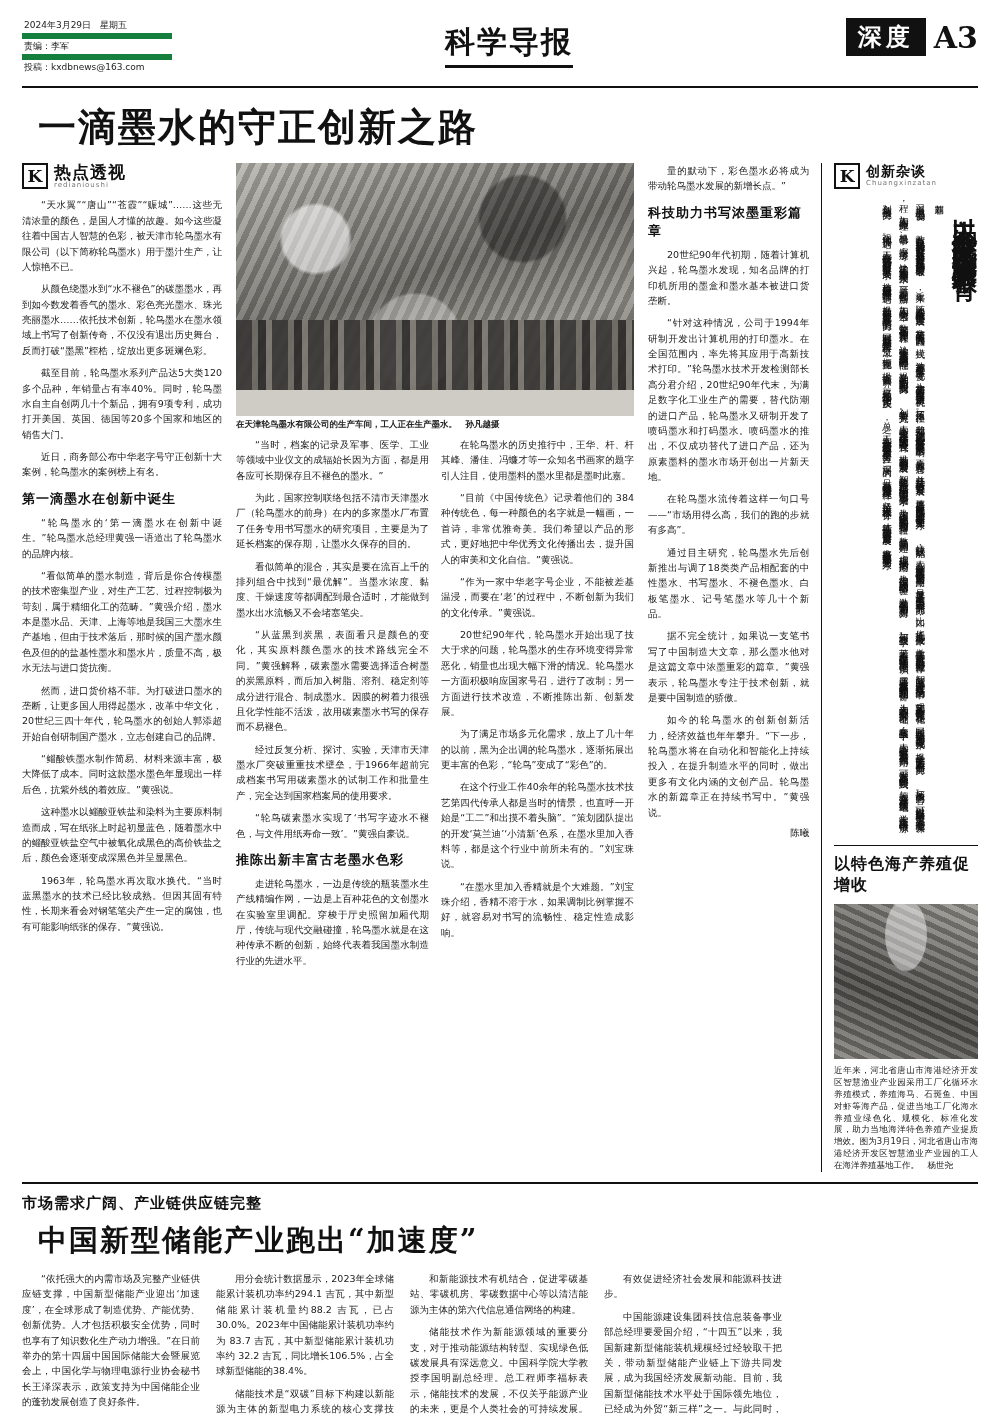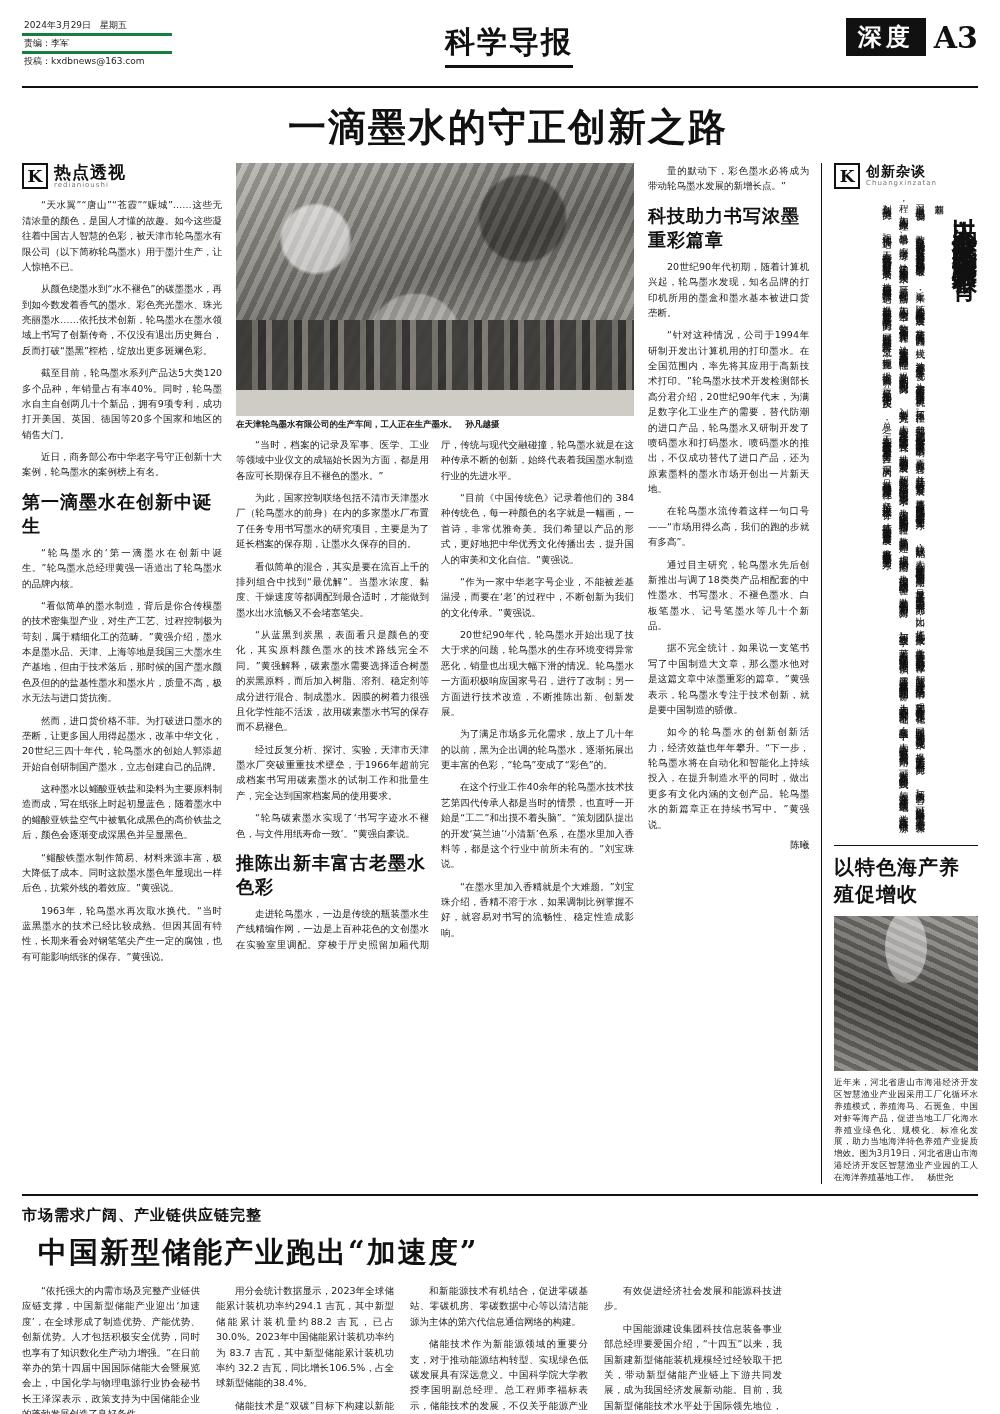--- a/index.html
+++ b/index.html
@@ -9,40 +9,40 @@
     background:#ffffff;
     font-family:"DejaVu Sans","Liberation Sans",sans-serif;
     color:#111;
     position:relative;
   }
   .page { width:1000px; height:1414px; padding:18px 22px 10px 22px; position:relative; }
 
   
   .masthead { display:flex; align-items:flex-start; justify-content:space-between; height:64px; }
   .mh-left { font-size:9px; line-height:1.45; color:#222; }
-  .mh-left div { border-bottom:3px solid #15803d; padding:1px 4px 1px 2px; width:150px; }
+  .mh-left div { border-bottom:6px solid #15803d; padding:1px 4px 1px 2px; width:150px; }
   .mh-left div:last-child { border-bottom:none; }
   .mh-center { flex:1; text-align:center; padding-top:4px; }
   .mh-logo {
     font-family:"DejaVu Serif","Liberation Serif",serif;
     font-weight:bold; font-size:30px; letter-spacing:2px; color:#111;
     display:inline-block; position:relative;
   }
   .mh-logo::after{ content:""; display:block; height:3px; background:#111; margin-top:2px; }
   .mh-right { display:flex; align-items:center; gap:8px;text-align:right; }
   .dept-badge {
     background:#111; color:#fff; font-family:"DejaVu Serif","Liberation Serif",serif;
     font-size:24px; font-weight:bold; padding:3px 12px; letter-spacing:4px;
   }
   .page-num { font-family:"DejaVu Serif","Liberation Serif",serif; font-size:30px; font-weight:bold; }
 
   .rule-thick { height:2px; background:#111; margin:4px 0 0 0; }
 
   
-  .headline-row { display:flex; align-items:flex-start; justify-content:center; margin-top:14px; }
+  .headline-row { display:flex; align-items:flex-start; justify-content:flex-start; margin-top:14px; }
   .headline {
     font-family:"DejaVu Serif","Liberation Serif",serif;
     font-weight:bold; font-size:38px; letter-spacing:2px; color:#111;
     padding-left:16px;
   }
 
   
   .top-zone { display:flex; gap:14px; margin-top:10px; }
   .col-a { width:205px; }
   .col-b { width:408px; }
@@ -57,21 +57,21 @@
   .k-sub { font-size:7px; color:#777; letter-spacing:1px; }
   .kick-stack { display:flex; flex-direction:column; line-height:1.1; }
 
   p.body {
     font-size:9.5px; line-height:1.62; text-align:justify; margin:0 0 7px 0;
     text-indent:2em; color:#1a1a1a;
     font-family:"DejaVu Sans","Liberation Sans",sans-serif;
   }
   h3.sub {
     font-family:"DejaVu Serif","Liberation Serif",serif;
-    font-size:18px; font-weight:bold; margin:10px 0 7px 0; letter-spacing:1px;
+    font-size:13px; font-weight:bold; margin:10px 0 7px 0; letter-spacing:1px;
   }
   .byline { text-align:right; font-size:9.5px; margin-top:4px; }
 
   
   .photo-wrap { margin-bottom:6px;font-weight:bold; }
   .photo {
     width:100%; height:253px; position:relative; overflow:hidden;
     background:#8e8d88;
   }
   .cap { font-size:8.5px; line-height:1.4; margin-top:3px; color:#222; text-align:justify; }
@@ -103,21 +103,21 @@
   .mid-kicker { font-family:"DejaVu Serif","Liberation Serif",serif; font-size:15px; font-weight:bold; letter-spacing:1px; }
   .mid-head {
     font-family:"DejaVu Serif","Liberation Serif",serif;
     font-size:29px; font-weight:bold; letter-spacing:2px; margin:8px 0 10px 16px;
   }
   .mid-cols { display:flex; gap:16px; }
   .mid-cols .c { width:196px; }
 
   
   .rblock { width:215px; }
-  .rhead { font-family:"DejaVu Serif","Liberation Serif",serif; font-size:20px; font-weight:bold; letter-spacing:1px; }
+  .rhead { font-family:"DejaVu Serif","Liberation Serif",serif; font-size:16px; font-weight:bold; letter-spacing:1px; }
   .rphoto { width:100%; height:155px; background:#6f6f6a; position:relative; overflow:hidden; margin:8px 0 6px 0;}
 
   
   .tex1{
     background:
       radial-gradient(circle at 20% 30%, rgba(255,255,255,.55) 0 9%, transparent 10%),
       radial-gradient(circle at 72% 22%, rgba(0,0,0,.35) 0 12%, transparent 13%),
       radial-gradient(circle at 45% 70%, rgba(255,255,255,.3) 0 16%, transparent 17%),
       repeating-linear-gradient(115deg, rgba(0,0,0,.18) 0 6px, rgba(255,255,255,.10) 6px 12px),
       linear-gradient(160deg,#b9b7b0 0%, #6d6b66 45%, #97958e 70%, #55534f 100%);
@@ -174,22 +174,22 @@
         </div>
       </div>
       <p class="body">“天水翼”“唐山”“苍霞”“赈城”……这些无清浓量的颜色，是国人才懂的故趣。如今这些凝往着中国古人智慧的色彩，被天津市轮鸟墨水有限公司（以下简称轮鸟墨水）用于墨汁生产，让人惊艳不已。</p>
       <p class="body">从颜色绕墨水到“水不褪色”的碳墨墨水，再到如今数发着香气的墨水、彩色亮光墨水、珠光亮丽墨水……依托技术创新，轮鸟墨水在墨水领域上书写了创新传奇，不仅没有退出历史舞台，反而打破“墨黑”桎梏，绽放出更多斑斓色彩。</p>
       <p class="body">截至目前，轮鸟墨水系列产品达5大类120多个品种，年销量占有率40%。同时，轮鸟墨水自主自创两几十个新品，拥有9项专利，成功打开美国、英国、德国等20多个国家和地区的销售大门。</p>
       <p class="body">近日，商务部公布中华老字号守正创新十大案例，轮鸟墨水的案例榜上有名。</p>
       <h3 class="sub">第一滴墨水在创新中诞生</h3>
       <p class="body">“轮鸟墨水的‘第一滴墨水在创新中诞生。”轮鸟墨水总经理黄强一语道出了轮鸟墨水的品牌内核。</p>
       <p class="body">“看似简单的墨水制造，背后是你合传模墨的技术密集型产业，对生产工艺、过程控制极为苛刻，属于精细化工的范畴。”黄强介绍，墨水本是墨水品、天津、上海等地是我国三大墨水生产基地，但由于技术落后，那时候的国产墨水颜色及但的的盐基性墨水和墨水片，质量不高，极水无法与进口货抗衡。</p>
       <p class="body">然而，进口货价格不菲。为打破进口墨水的垄断，让更多国人用得起墨水，改革中华文化，20世纪三四十年代，轮鸟墨水的创始人郭添超开始自创研制国产墨水，立志创建自己的品牌。</p>
+      <p class="body">“鲻酸铁墨水制作简易、材料来源丰富，极大降低了成本。同时这款墨水墨色年显现出一样后色，抗紫外线的着效应。”黄强说。</p>
       <p class="body">这种墨水以鲻酸亚铁盐和染料为主要原料制造而成，写在纸张上时起初显蓝色，随着墨水中的鲻酸亚铁盐空气中被氧化成黑色的高价铁盐之后，颜色会逐渐变成深黑色并呈显黑色。</p>
-      <p class="body">“鲻酸铁墨水制作简易、材料来源丰富，极大降低了成本。同时这款墨水墨色年显现出一样后色，抗紫外线的着效应。”黄强说。</p>
       <p class="body">1963年，轮鸟墨水再次取水换代。“当时蓝黑墨水的技术已经比较成熟。但因其固有特性，长期来看会对钢笔笔尖产生一定的腐蚀，也有可能影响纸张的保存。”黄强说。</p>
     </div>
 
     <div class="col-b">
       <div class="photo-wrap">
         <div class="photo tex1">
           <div class="jars"></div>
           <div class="bench"></div>
         </div>
         <div class="cap">在天津轮鸟墨水有限公司的生产车间，工人正在生产墨水。　孙凡越摄</div>
@@ -197,20 +197,21 @@
 
       <div class="twocol">
         <p class="body">“当时，档案的记录及军事、医学、工业等领域中业仪文的成辐始长因为方面，都是用各应可长期保存且不褪色的墨水。”</p>
         <p class="body">为此，国家控制联络包括不清市天津墨水厂（轮鸟墨水的前身）在内的多家墨水厂布置了任务专用书写墨水的研究项目，主要是为了延长档案的保存期，让墨水久保存的目的。</p>
         <p class="body">看似简单的混合，其实是要在流百上千的排列组合中找到“最优解”。当墨水浓度、黏度、干燥速度等都调配到最合适时，才能做到墨水出水流畅又不会堵塞笔尖。</p>
         <p class="body">“从蓝黑到炭黑，表面看只是颜色的变化，其实原料颜色墨水的技术路线完全不同。”黄强解释，碳素墨水需要选择适合树墨的炭黑原料，而后加入树脂、溶剂、稳定剂等成分进行混合、制成墨水。因膜的树着力很强且化学性能不活泼，故用碳素墨水书写的保存而不易褪色。</p>
         <p class="body">经过反复分析、探讨、实验，天津市天津墨水厂突破重重技术壁垒，于1966年超前完成档案书写用碳素墨水的试制工作和批量生产，完全达到国家档案局的使用要求。</p>
         <p class="body">“轮鸟碳素墨水实现了‘书写字迹水不褪色，与文件用纸寿命一致’。”黄强自豪说。</p>
         <h3 class="sub">推陈出新丰富古老墨水色彩</h3>
         <p class="body">走进轮鸟墨水，一边是传统的瓶装墨水生产线精编作网，一边是上百种花色的文创墨水在实验室里调配。穿梭于厅史照留加厢代期厅，传统与现代交融碰撞，轮鸟墨水就是在这种传承不断的创新，始终代表着我国墨水制造行业的先进水平。</p>
+        <p class="body">在轮鸟墨水的历史推行中，王华、杆、杆其峰、潘佳、冯蠊才等一众知名书画家的题字引人注目，使用墨料的墨水里都是墨时此嘉。</p>
         <p class="body">“目前《中国传统色》记录着他们的 384 种传统色，每一种颜色的名字就是一幅画，一首诗，非常优雅奇美。我们希望以产品的形式，更好地把中华优秀文化传播出去，提升国人的审美和文化自信。”黄强说。</p>
         <p class="body">“作为一家中华老字号企业，不能被差基温浸，而要在‘老’的过程中，不断创新为我们的文化传承。”黄强说。</p>
         <p class="body">20世纪90年代，轮鸟墨水开始出现了技大于求的问题，轮鸟墨水的生存环境变得异常恶化，销量也出现大幅下滑的情况。轮鸟墨水一方面积极响应国家号召，进行了改制；另一方面进行技术改造，不断推陈出新、创新发展。</p>
         <p class="body">为了满足市场多元化需求，放上了几十年的以前，黑为企出调的轮鸟墨水，逐渐拓展出更丰富的色彩，“轮鸟”变成了“彩色”的。</p>
         <p class="body">在这个行业工作40余年的轮鸟墨水技术技艺第四代传承人都是当时的情景，也直呼一开始是“工二”和出摸不着头脑”。“策划团队提出的开发‘莫兰迪’‘小清新’色系，在墨水里加入香料等，都是这个行业中前所未有的。”刘宝珠说。</p>
         <p class="body">“在墨水里加入香精就是个大难题。”刘宝珠介绍，香精不溶于水，如果调制比例掌握不好，就容易对书写的流畅性、稳定性造成影响。</p>
       </div>
     </div>
 
     <div class="col-c">

